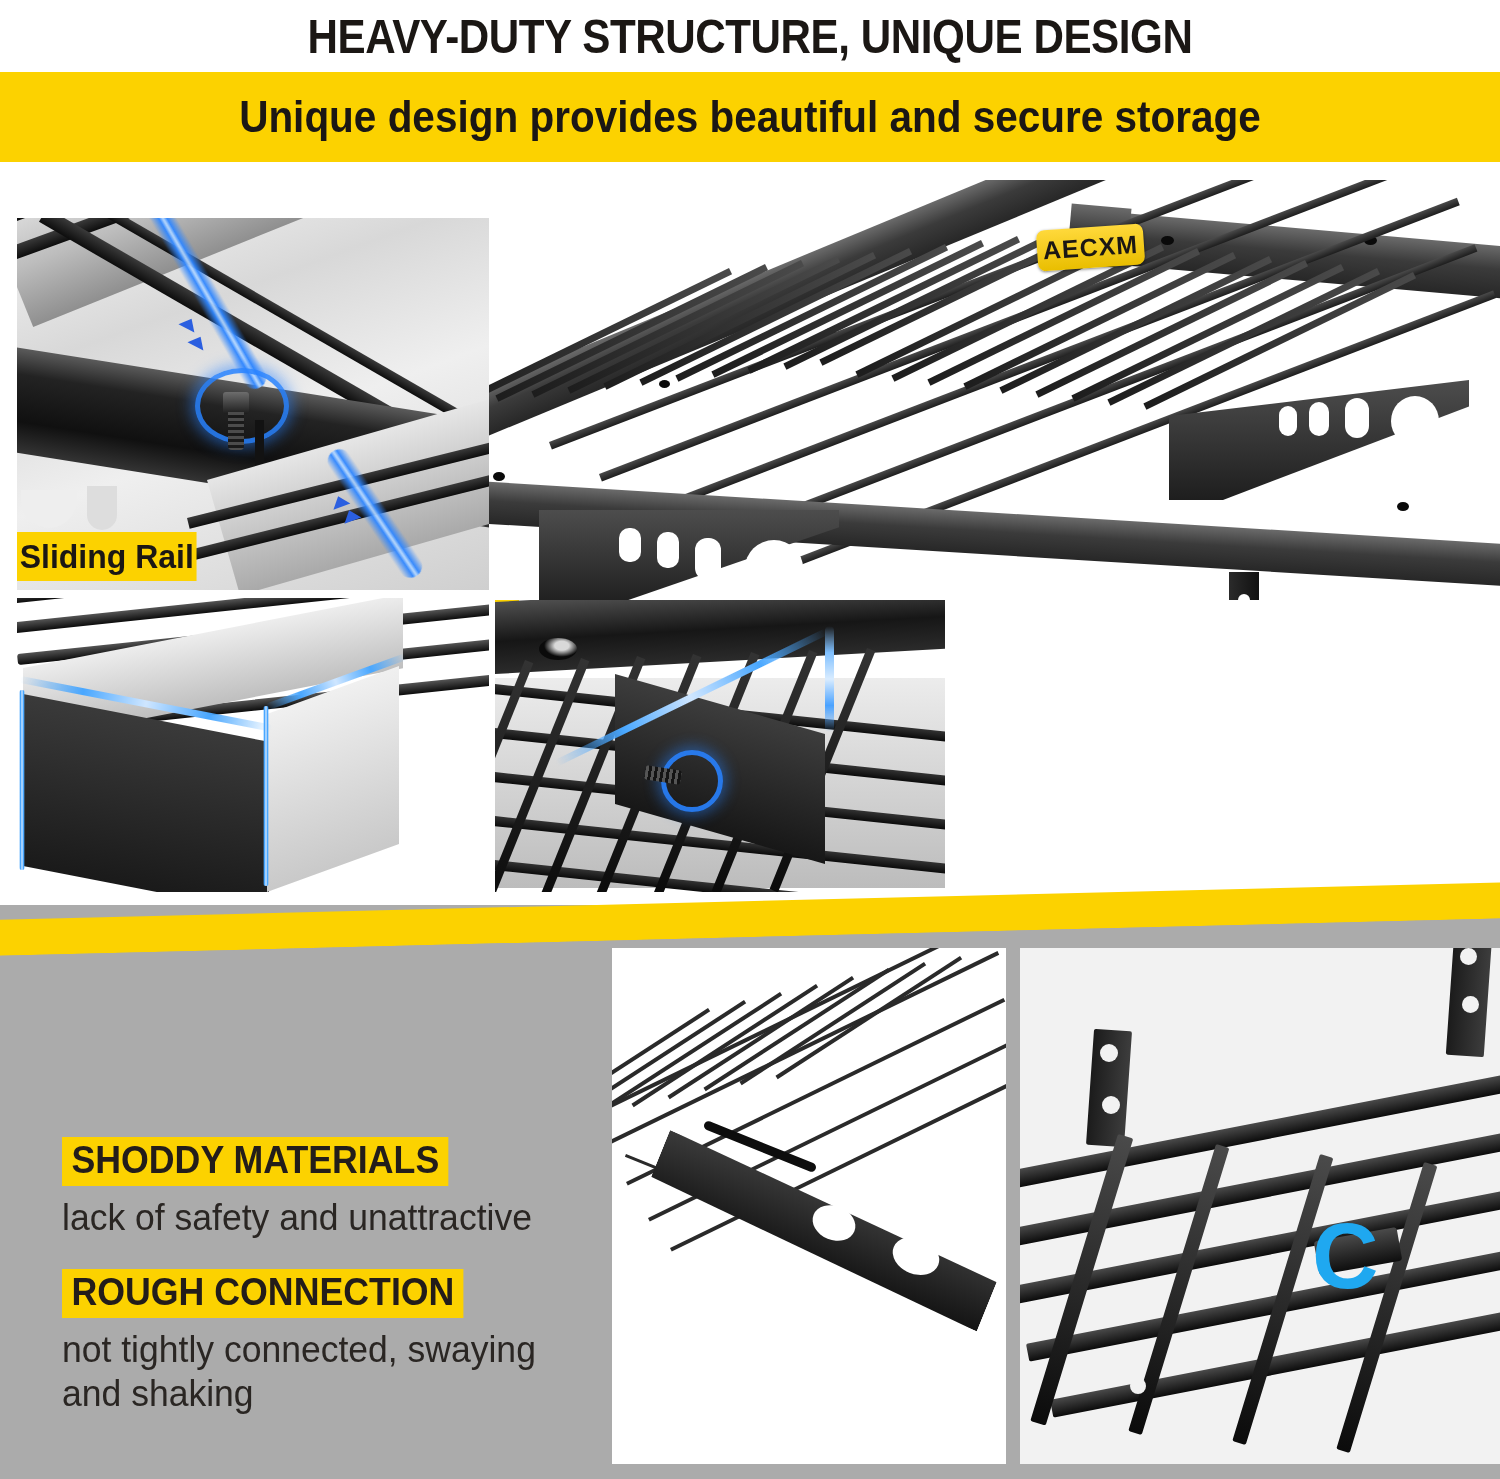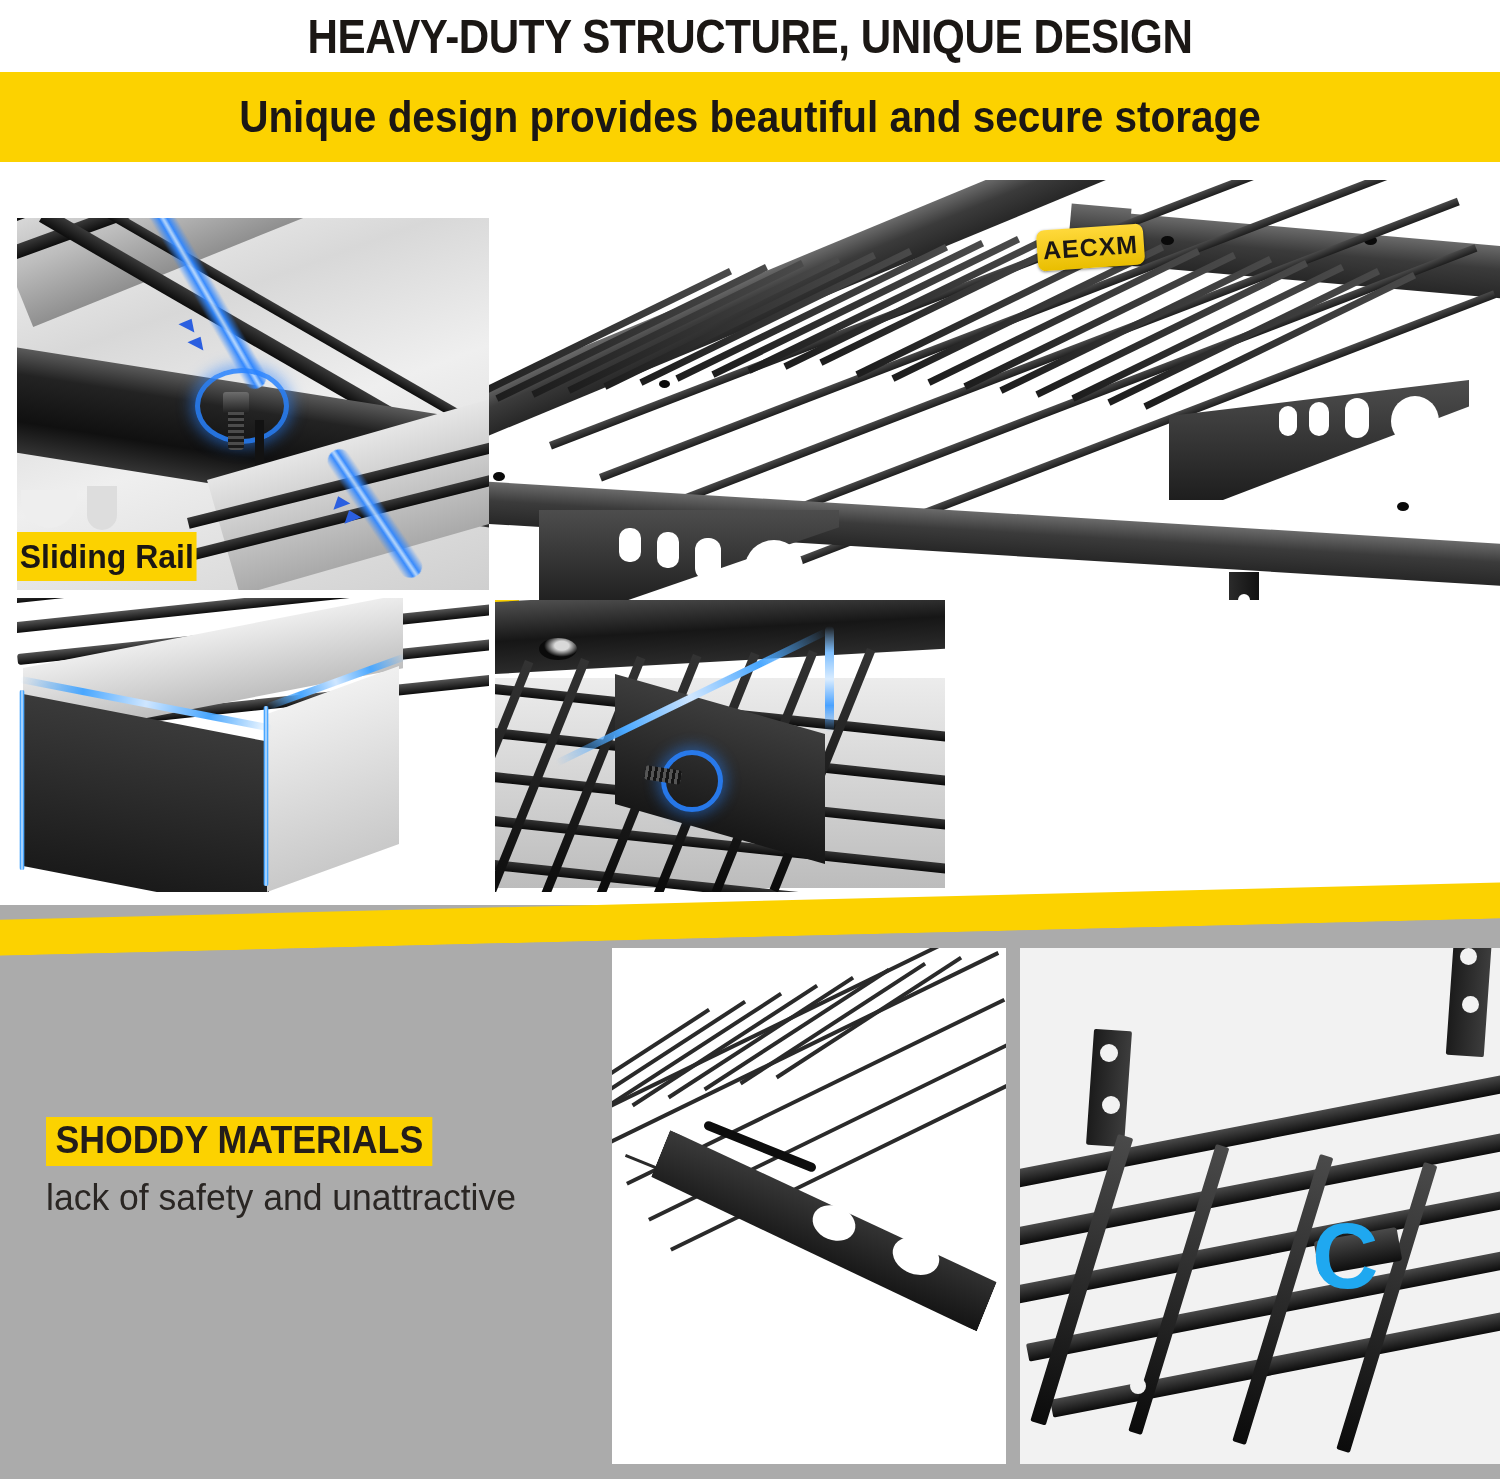--- a/index.html
+++ b/index.html
@@ -130,21 +130,21 @@
   
   #lower{position:absolute;left:0;top:905px;width:1500px;height:574px;background:#ABABAB;}
 
   .brandRow{position:absolute;left:46px;top:995px;display:flex;align-items:center;gap:18px;}
   .brandTxt{font-size:50px;font-weight:bold;color:#231d1a;transform:scaleX(0.88);transform-origin:left center;white-space:nowrap;}
   .xmark{position:relative;width:86px;height:86px;}
   .xmark span{position:absolute;left:50%;top:50%;width:88px;height:23px;background:#EE1C25;border-radius:2px;}
   .xmark span:first-child{transform:translate(-50%,-50%) rotate(45deg);}
   .xmark span:last-child{transform:translate(-50%,-50%) rotate(-45deg);}
 
-  .bullet{position:absolute;left:46px;}
+  .bullet{position:absolute;left:62px;margin-top:20px;}
   .bl-head{display:inline-block;background:#FCD200;color:#231d1a;font-size:38px;font-weight:bold;
     padding:2px 10px 4px 10px;transform:scaleX(0.94);transform-origin:left center;white-space:nowrap;}
   .bl-body{color:#2a2623;font-size:37px;line-height:1.18;margin-top:10px;max-width:560px;
     transform:scaleX(0.96);transform-origin:left top;}
 
   
   #compA{left:612px;top:948px;width:394px;height:516px;background:#ffffff;}
   #compB{left:1020px;top:948px;width:480px;height:516px;background:#f2f2f2;}
   .wire{position:absolute;background:#2a2a2a;}
   .barHeavy{position:absolute;background:linear-gradient(180deg,#4a4a4a,#0b0b0b);border-radius:2px;}
@@ -299,20 +299,24 @@
     <polygon points="0,60 1530,22 1530,58 0,96" fill="#FCD200"></polygon>
     <polygon points="0,96 1530,58 1530,120 0,120" fill="#ABABAB"></polygon>
   </svg>
 
 
   <div class="bullet" style="top:1117px;">
     <div class="bl-head">SHODDY MATERIALS</div>
     <div class="bl-body">lack of safety and unattractive</div>
   </div>
 
+  <div class="bullet" style="top:1249px;">
+    <div class="bl-head">ROUGH CONNECTION</div>
+    <div class="bl-body">not tightly connected, swaying and shaking</div>
+  </div>
 
   <div class="photo" id="compA">
     <div class="wire" style="left:-10px;top:160px;width:440px;height:4px;transform:rotate(-26deg);transform-origin:left top;"></div>
     <div class="wire" style="left:-10px;top:196px;width:440px;height:4px;transform:rotate(-26deg);transform-origin:left top;"></div>
     <div class="wire" style="left:14px;top:234px;width:420px;height:4px;transform:rotate(-26deg);transform-origin:left top;"></div>
     <div class="wire" style="left:36px;top:270px;width:400px;height:4px;transform:rotate(-26deg);transform-origin:left top;"></div>
     <div class="wire" style="left:58px;top:300px;width:380px;height:4px;transform:rotate(-26deg);transform-origin:left top;"></div>
     <div class="wire" style="left:96px;top:60px;width:4px;height:220px;transform:rotate(57deg);transform-origin:left top;"></div>
     <div class="wire" style="left:132px;top:52px;width:4px;height:220px;transform:rotate(57deg);transform-origin:left top;"></div>
     <div class="wire" style="left:168px;top:44px;width:4px;height:220px;transform:rotate(57deg);transform-origin:left top;"></div>

